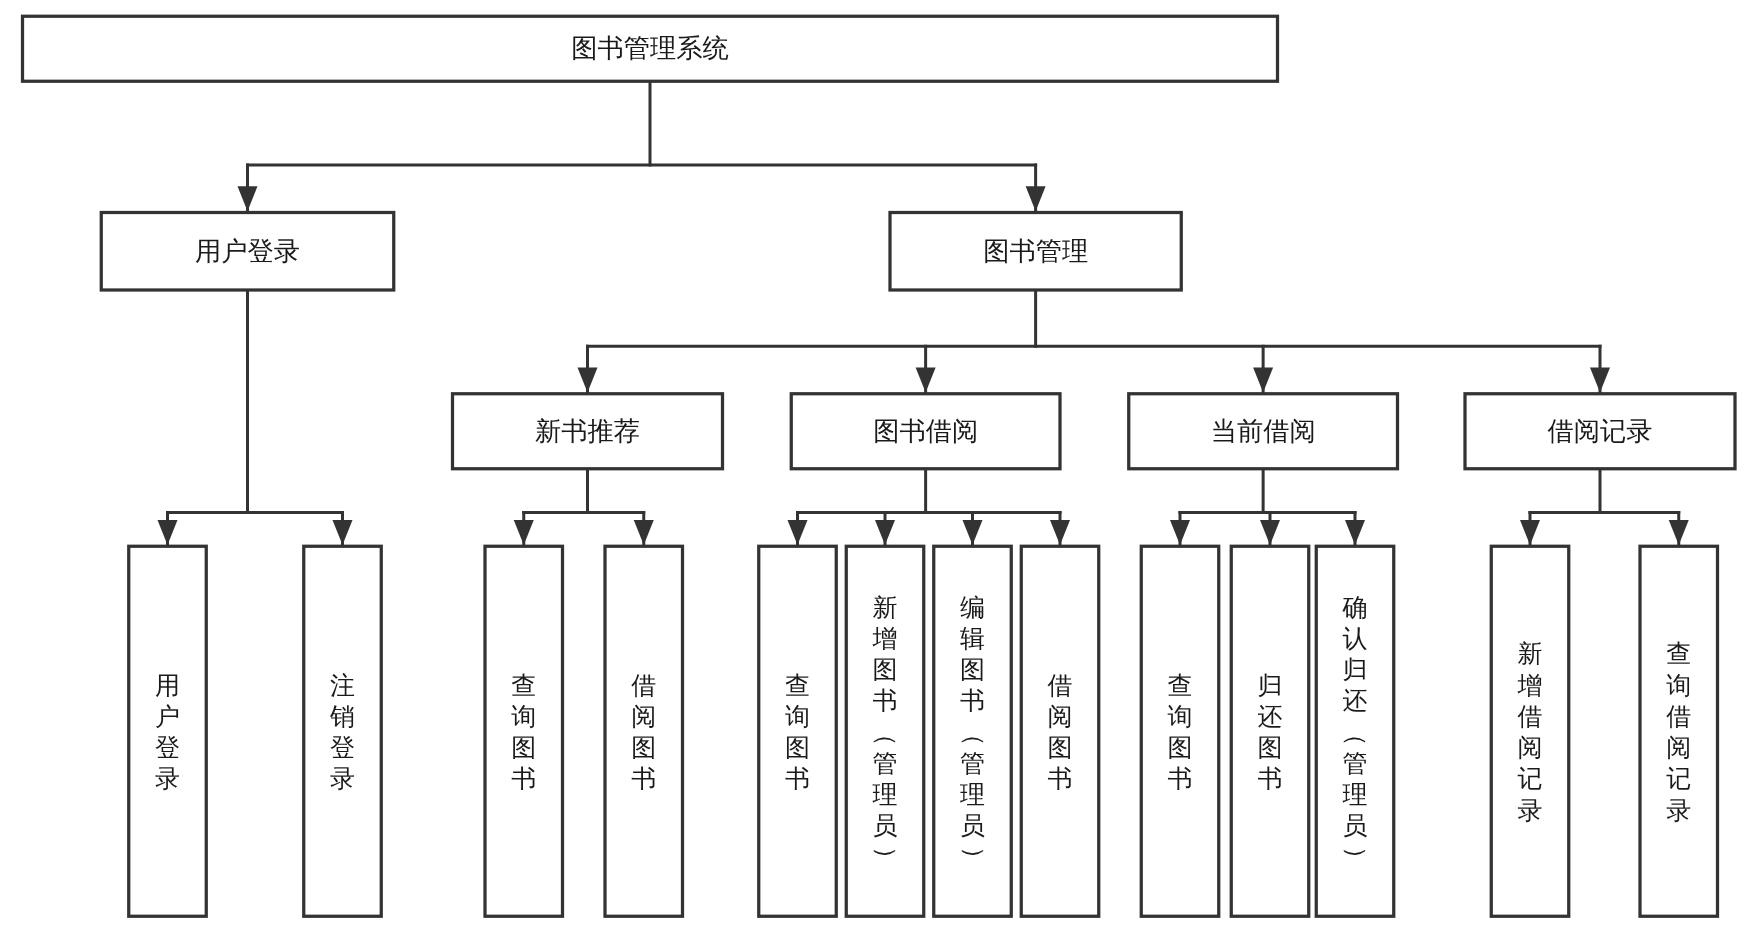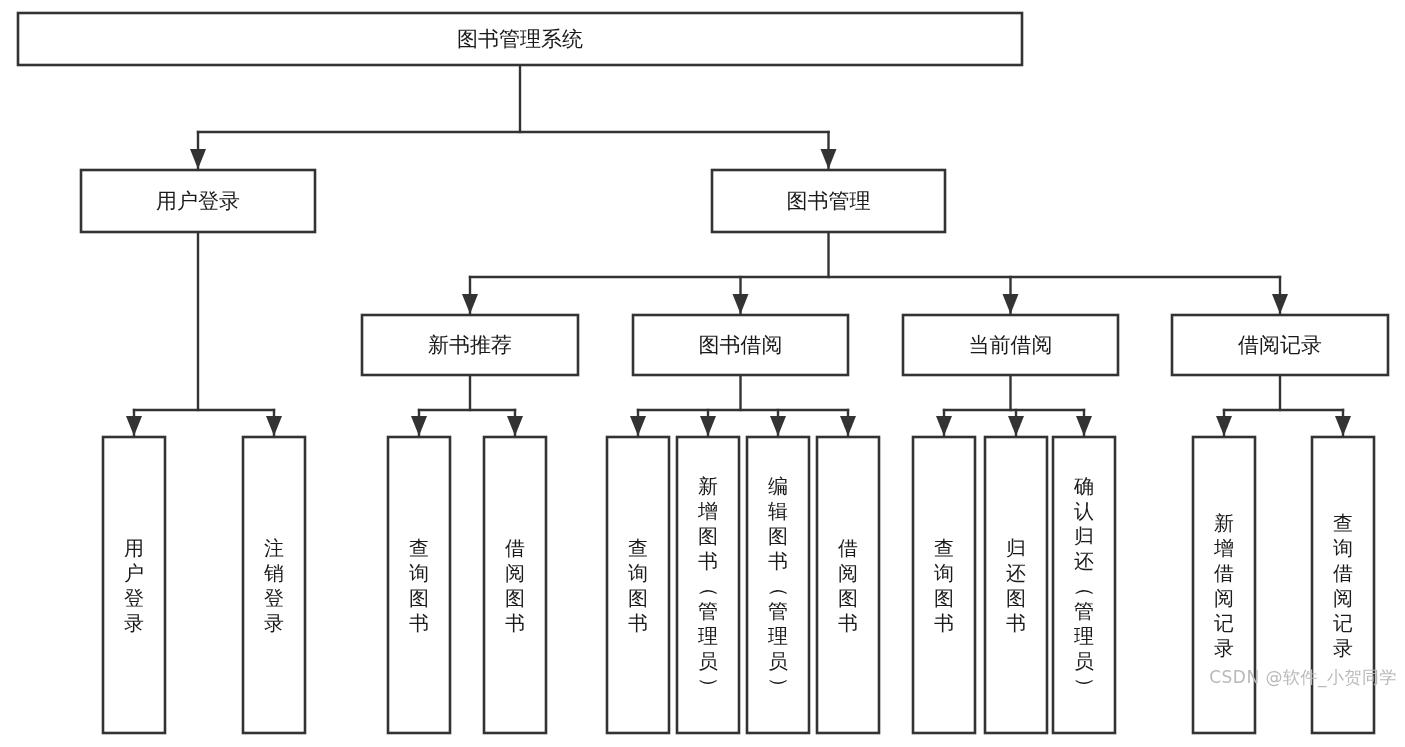--- a/index.html
+++ b/index.html
@@ -285,14 +285,13 @@
             <text x="1343" y="524.5" class="node-label label-v">查</text>
             <text x="1343" y="549.5" class="node-label label-v">询</text>
             <text x="1343" y="574.5" class="node-label label-v">借</text>
             <text x="1343" y="599.5" class="node-label label-v">阅</text>
             <text x="1343" y="624.5" class="node-label label-v">记</text>
             <text x="1343" y="649.5" class="node-label label-v">录</text>
           </g>
         </g>
       </g>
   </svg>
-  <div class="watermark">CSDN @软件_小贺同学</div>
 </div>
 
 </body></html>

